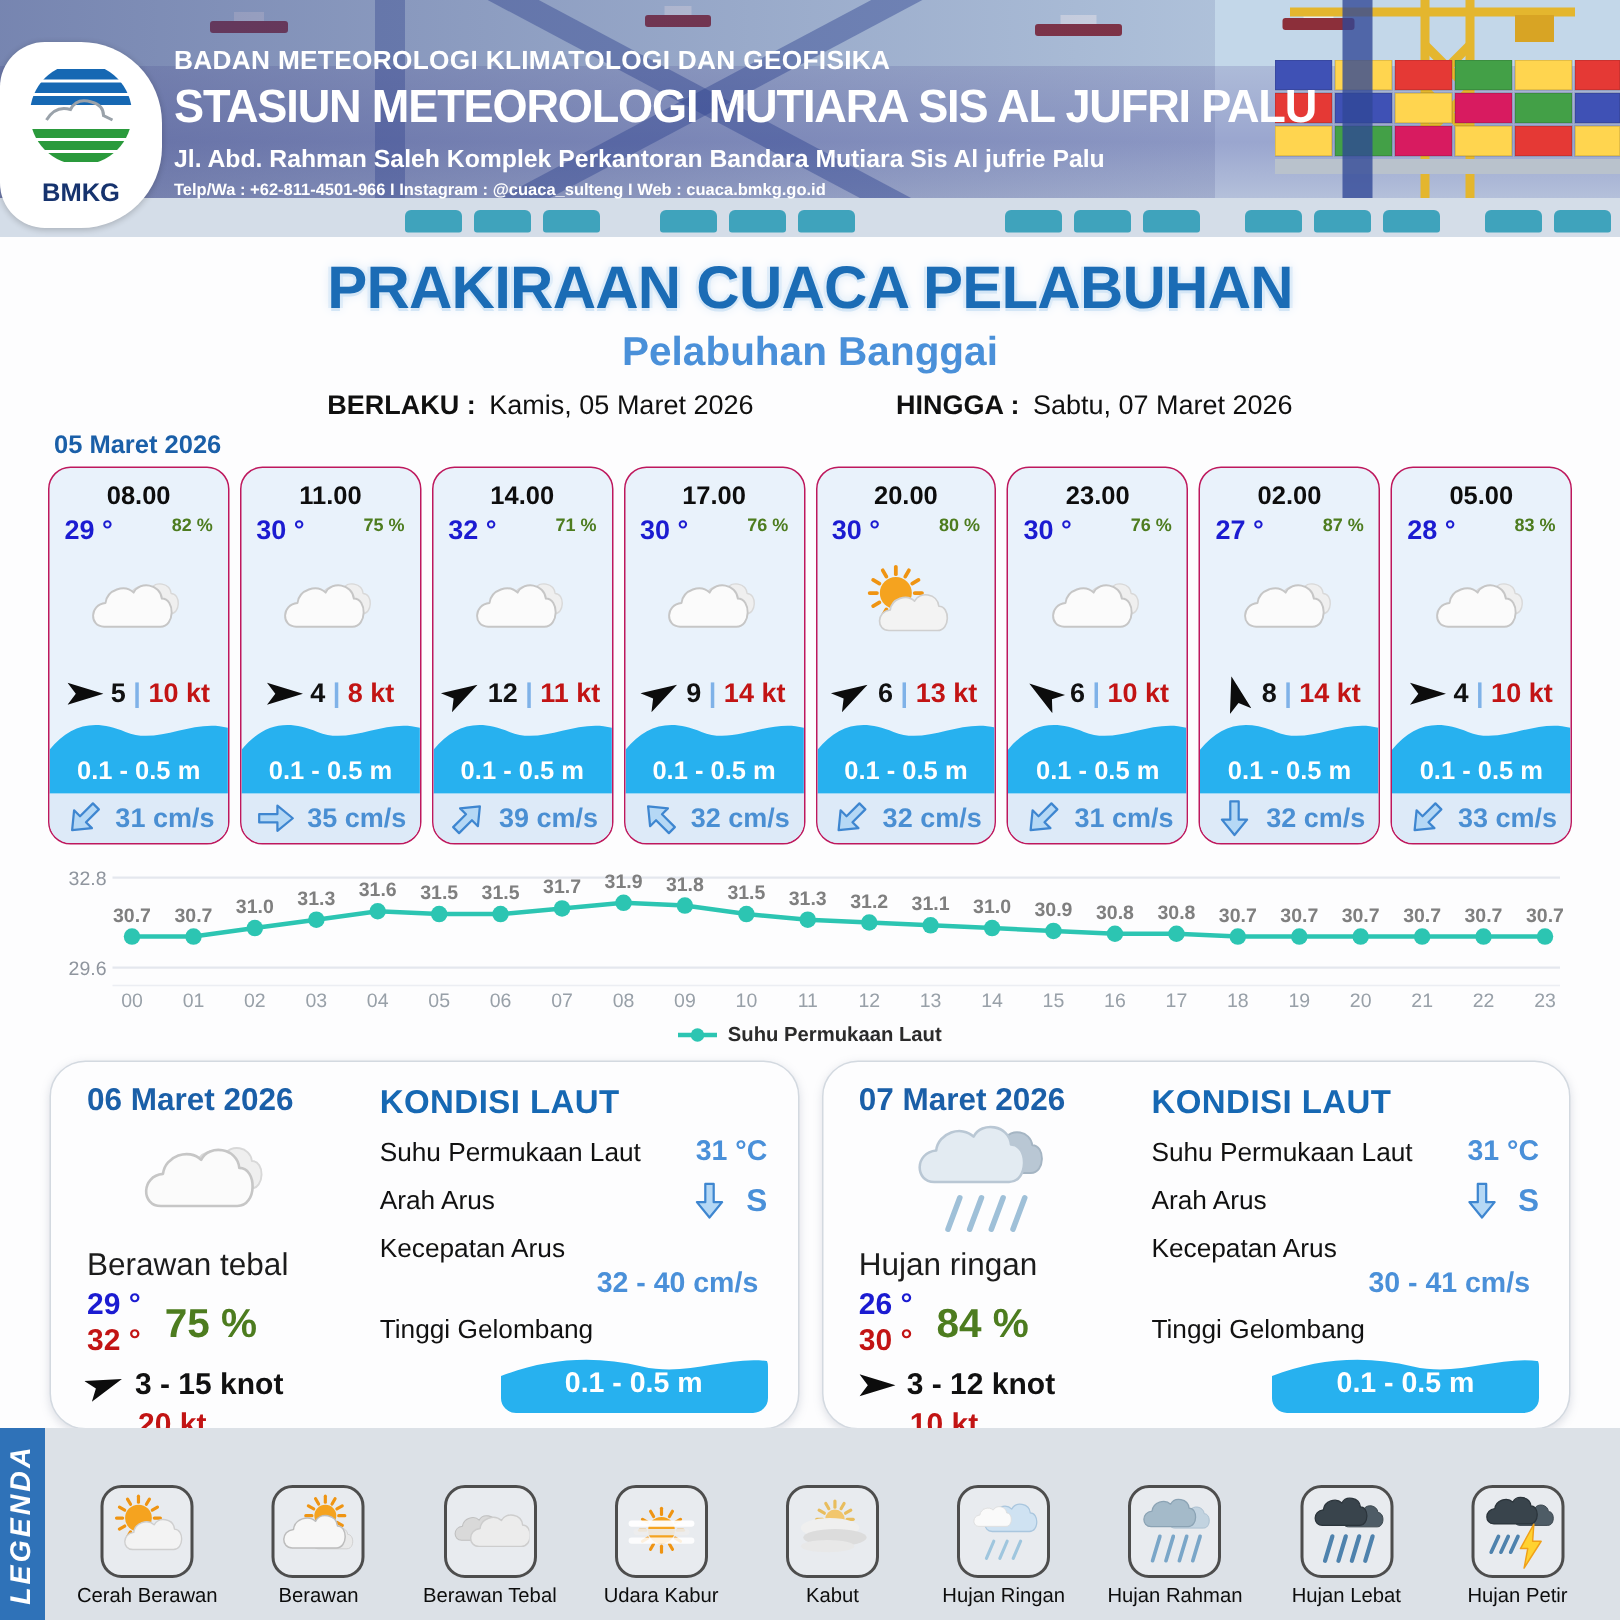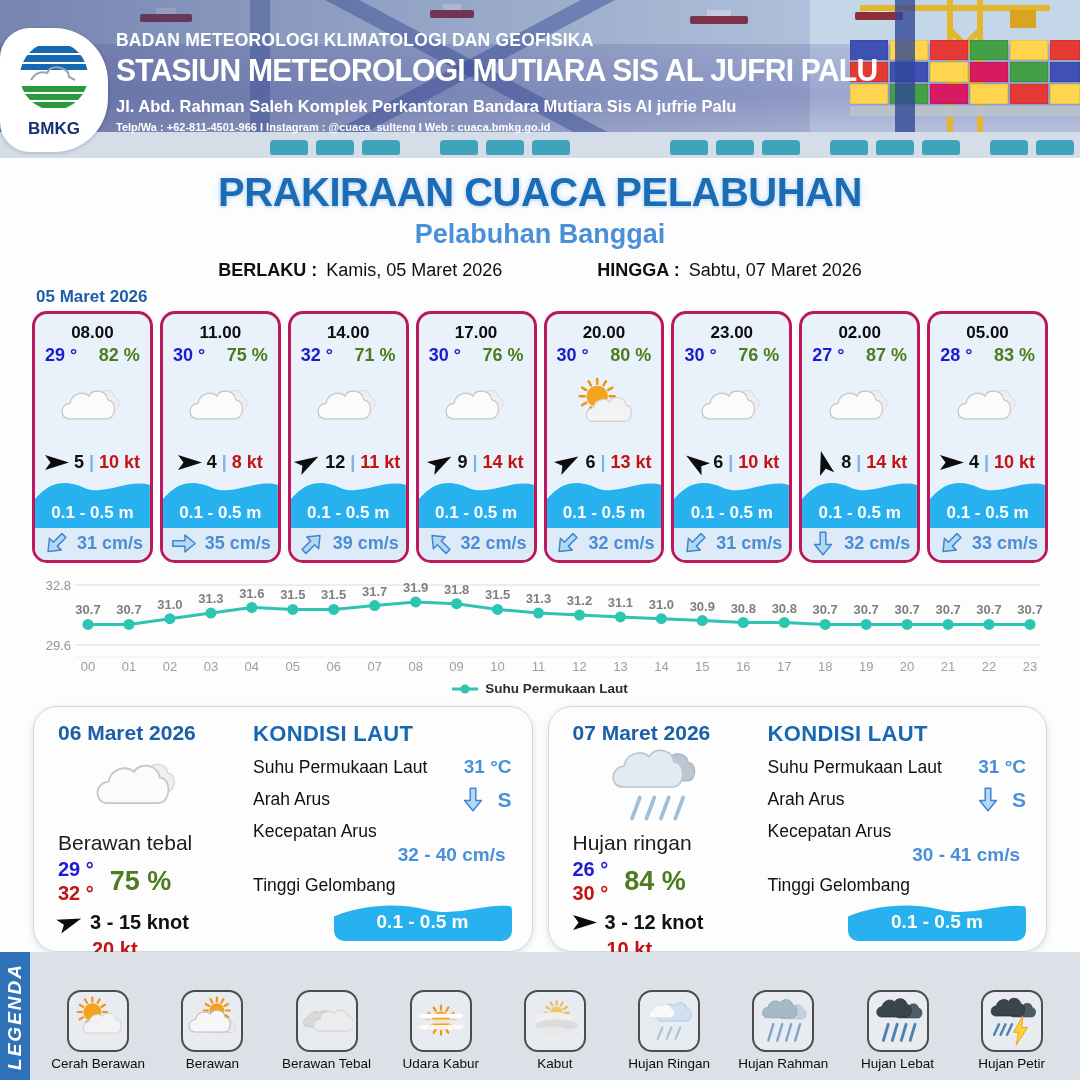--- a/index.html
+++ b/index.html
@@ -35,26 +35,26 @@
   .main-title{font-size:40px;font-weight:800;color:#1b6cb5;letter-spacing:-.5px;
     text-shadow:0 2px 0 #d4e6f6,0 0 8px #d4e6f6,2px 0 0 #e3effa,-2px 0 0 #e3effa;}
   .sub-title{font-size:27px;font-weight:bold;color:#4a90d9;margin-top:4px;}
   .validity{display:flex;justify-content:center;gap:95px;margin-top:10px;font-size:18px;color:#101010;}
   .vpair{display:flex;gap:9px;align-items:baseline;}
   .vlabel{font-weight:bold;}
   .section-date{margin:6px 0 4px 36px;font-size:17px;font-weight:bold;color:#1a5fa8;}
 
   
   .fcards{display:flex;gap:7px;margin:0 32px;height:252px;}
-  .fcard{flex:1;background:#e9f2fb;border:3px solid #be185d;border-radius:15px;overflow:hidden;
+  .fcard{flex:1;background:#e9f2fb;border:1px solid #be185d;border-radius:15px;overflow:hidden;
     display:flex;flex-direction:column;position:relative;}
   .ftime{font-size:17px;font-weight:bold;color:#0d0d0d;text-align:center;margin-top:9px;}
   .frow{display:flex;justify-content:space-between;padding:2px 10px 0 10px;}
   .ftemp{font-size:18px;font-weight:bold;color:#1b1bd1;}
-  .fhum{font-size:18px;font-weight:bold;color:#4d7c1f;}
+  .fhum{font-size:12px;font-weight:bold;color:#4d7c1f;}
   .ficon{height:92px;display:flex;align-items:center;justify-content:center;}
   .ficon svg{width:76px;height:62px;}
   .fwind{display:flex;align-items:center;justify-content:center;gap:5px;height:30px;}
   .fws{font-size:18px;font-weight:bold;color:#111;}
   .fsep{color:#7fb2e8;font-size:18px;font-weight:bold;}
   .fgust{font-size:18px;font-weight:bold;color:#c21414;}
   .fwave{position:relative;height:58px;margin-top:auto;}
   .fwave svg.waveshape{position:absolute;left:0;top:0;width:100%;height:100%;}
   .fwave-text{position:absolute;left:0;right:0;bottom:5px;text-align:center;
     color:#fff;font-size:17px;font-weight:bold;}

